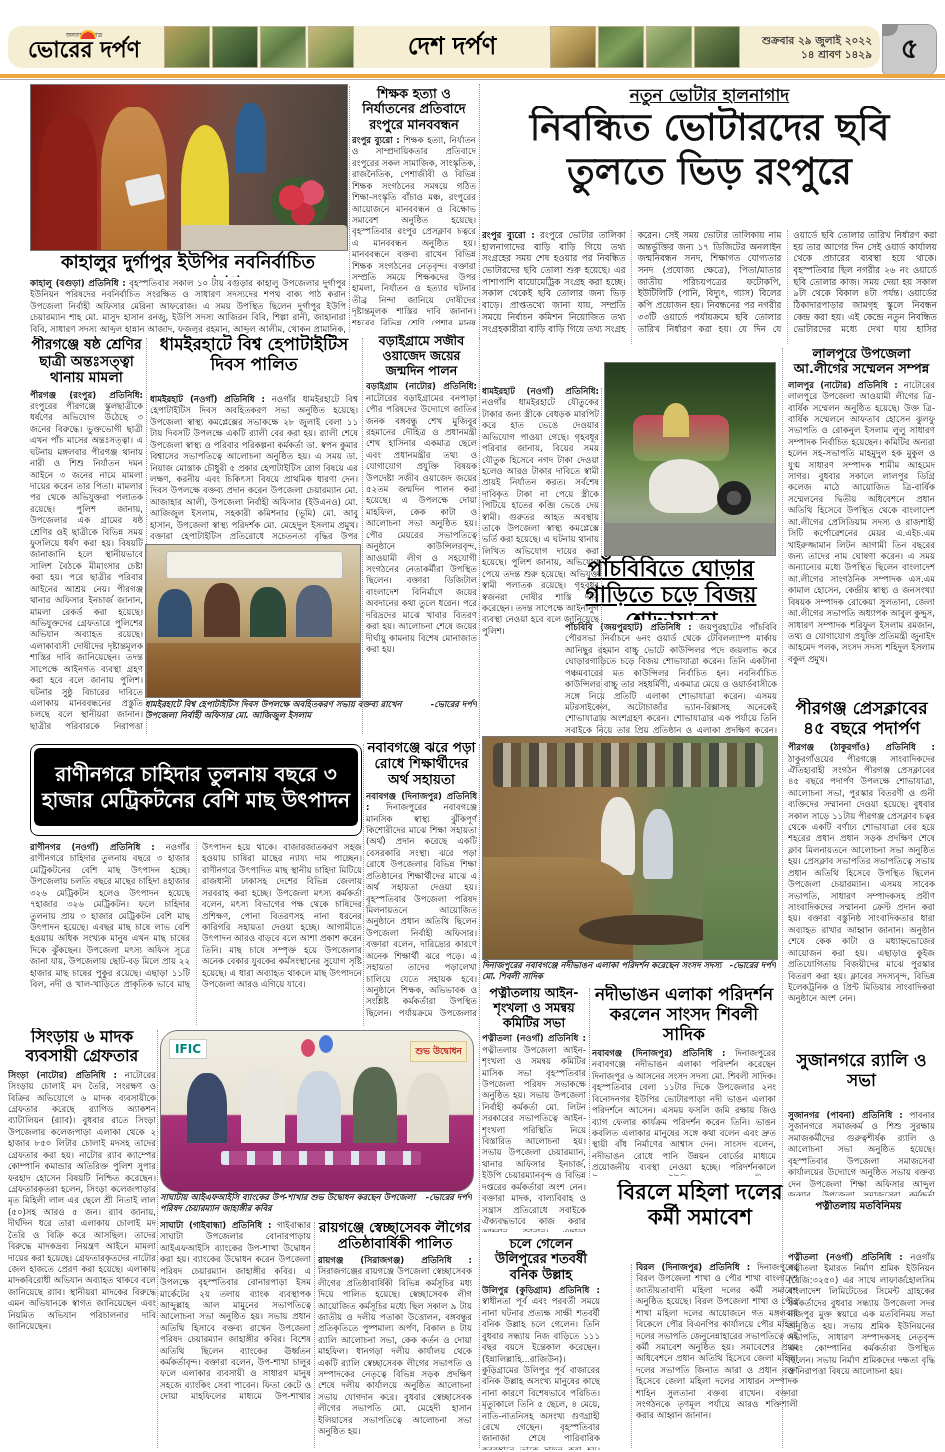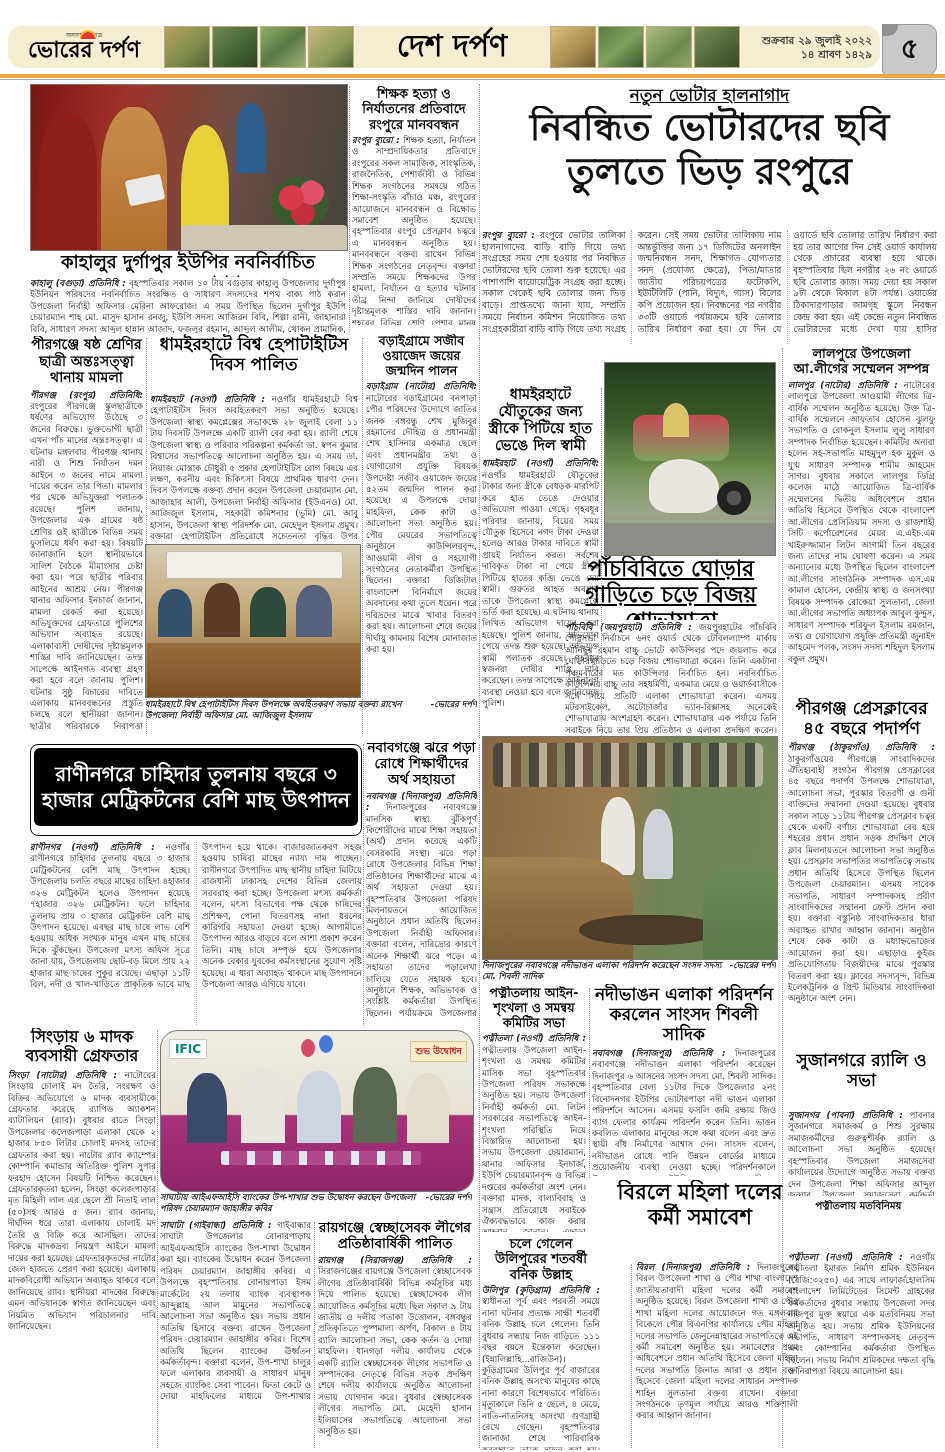--- a/index.html
+++ b/index.html
@@ -4,38 +4,38 @@
 <style>
   html,body{margin:0;padding:0;}
   body{
     width:945px;height:1452px;position:relative;background:#ffffff;
     font-family:"DejaVu Sans","Liberation Sans",sans-serif;color:#111;
     overflow:hidden;
   }
   .art{position:absolute;overflow:hidden;}
   .hd{font-weight:800;text-align:center;line-height:1.18;color:#000;letter-spacing:0;}
   .bd{font-size:8.6px;line-height:1.33;text-align:justify;color:#151515;}
-  .dl{font-weight:700;font-style:italic;}
+  .dl{font-weight:700;}
   .cap{font-size:8.4px;font-weight:600;font-style:italic;line-height:1.25;color:#222;}
   .cap .credit{float:right;font-weight:700;}
   .vline{position:absolute;border-left:1px dotted #9a9a9a;width:0;}
   .photo{position:absolute;overflow:hidden;border:1px solid #777;}
   .blob{position:absolute;border-radius:50%;}
   
   .mast{position:absolute;left:8px;top:26px;width:872px;height:42px;background:#f6eed2;
         display:flex;align-items:center;border-radius:14px;}
   .logo{width:152px;text-align:center;position:relative;}
   .logo .tag{font-size:6px;color:#333;line-height:1;}
   .logo .ttl{font-size:22px;font-weight:800;color:#000;line-height:1.05;}
   .sun{position:absolute;left:72px;top:-2px;width:16px;height:9px;
        background:radial-gradient(circle at 50% 100%, #e8392a 0 55%, #f7b322 56% 100%);
        border-radius:16px 16px 0 0;}
   .thumbs{display:flex;gap:2px;margin:0 4px;}
   .thumb{width:44px;height:40px;border:1px solid #b9ad8a;}
-  .sect{flex:1;text-align:center;font-size:30px;font-weight:800;color:#000;}
+  .sect{flex:1;text-align:center;font-size:24px;font-weight:800;color:#000;}
   .dateb{width:128px;text-align:right;font-size:10.5px;font-weight:700;color:#3a3a3a;
          line-height:1.35;padding-right:8px;}
   .ptab{position:absolute;left:882px;top:24px;width:53px;height:50px;background:#c9c9c9;
         border-radius:6px 10px 10px 6px;border:1px solid #9a9a9a;
         display:flex;align-items:center;justify-content:center;
         font-size:28px;font-weight:800;color:#111;}
   .ptab::before{content:"";position:absolute;left:-1px;top:-1px;width:16px;height:12px;
         background:#8f8f8f;border-radius:0 0 10px 0;}
   .rule-orange{position:absolute;left:0;top:74px;width:945px;height:4px;background:#eda63b;}
   .rule-thin{position:absolute;left:0;top:79px;width:945px;height:1px;background:#aaa;}
@@ -156,23 +156,20 @@
   <div class="hd" style="font-size:12.5px;margin-bottom:3px;">
     <span>বড়াইগ্রামে সজীব ওয়াজেদ জয়ের জন্মদিন পালন</span>
   </div>
   <div class="bd" style="height:360px;overflow:hidden;">
     <span class="dl">বড়াইগ্রাম (নাটোর) প্রতিনিধি:</span>
     <span>নাটোরের বড়াইগ্রামের বনপাড়া পৌর পরিষদের উদ্যোগে জাতির জনক বঙ্গবন্ধু শেখ মুজিবুর রহমানের দৌহিত্র ও প্রধানমন্ত্রী শেখ হাসিনার একমাত্র ছেলে এবং প্রধানমন্ত্রীর তথ্য ও যোগাযোগ প্রযুক্তি বিষয়ক উপদেষ্টা সজীব ওয়াজেদ জয়ের ৫২তম জন্মদিন পালন করা হয়েছে। এ উপলক্ষে দোয়া মাহফিল, কেক কাটা ও আলোচনা সভা অনুষ্ঠিত হয়। পৌর মেয়রের সভাপতিত্বে অনুষ্ঠানে কাউন্সিলরবৃন্দ, আওয়ামী লীগ ও সহযোগী সংগঠনের নেতাকর্মীরা উপস্থিত ছিলেন। বক্তারা ডিজিটাল বাংলাদেশ বিনির্মাণে জয়ের অবদানের কথা তুলে ধরেন। পরে দরিদ্রদের মাঝে খাবার বিতরণ করা হয়। আলোচনা শেষে জয়ের দীর্ঘায়ু কামনায় বিশেষ মোনাজাত করা হয়।</span>
   </div>
 </div>
 
 <div class="art" style="left:482px;top:386px;width:117px;height:354px;">
-  <div class="hd" style="font-size:14.5px;margin-bottom:4px;">
-    <span>ধামইরহাটে যৌতুকের জন্য স্ত্রীকে পিটিয়ে হাত ভেঙে দিল স্বামী</span>
-  </div>
   <div class="bd" style="height:268px;overflow:hidden;">
     <span class="dl">ধামইরহাট (নওগাঁ) প্রতিনিধি:</span>
     <span>নওগাঁর ধামইরহাটে যৌতুকের টাকার জন্য স্ত্রীকে বেধড়ক মারপিট করে হাত ভেঙে দেওয়ার অভিযোগ পাওয়া গেছে। গৃহবধূর পরিবার জানায়, বিয়ের সময় যৌতুক হিসেবে নগদ টাকা দেওয়া হলেও আরও টাকার দাবিতে স্বামী প্রায়ই নির্যাতন করত। সর্বশেষ দাবিকৃত টাকা না পেয়ে স্ত্রীকে পিটিয়ে হাতের কব্জি ভেঙে দেয় স্বামী। গুরুতর আহত অবস্থায় তাকে উপজেলা স্বাস্থ্য কমপ্লেক্সে ভর্তি করা হয়েছে। এ ঘটনায় থানায় লিখিত অভিযোগ দায়ের করা হয়েছে। পুলিশ জানায়, অভিযোগ পেয়ে তদন্ত শুরু হয়েছে। অভিযুক্ত স্বামী পলাতক রয়েছে। গৃহবধূর স্বজনরা দোষীর শাস্তি দাবি করেছেন। তদন্ত সাপেক্ষে আইনানুগ ব্যবস্থা নেওয়া হবে বলে জানিয়েছে পুলিশ।</span>
   </div>
 </div>
 
 <div class="photo" style="left:604px;top:362px;width:170px;height:192px;background:linear-gradient(#243b1e 0%,#3f5c2c 32%,#6f8f4f 55%,#9aa58a 78%,#8d8f85 100%);">
   <div class="blob" style="left:28px;top:52px;width:96px;height:46px;background:linear-gradient(#c5485a,#7fa05a);border-radius:12px;"></div>
   <div class="blob" style="left:58px;top:40px;width:26px;height:34px;background:#d8c36a;border-radius:50% 50% 0 0;"></div>
   <div class="blob" style="left:44px;top:96px;width:70px;height:54px;background:#e9e6df;border-radius:45% 55% 30% 30%;"></div>

